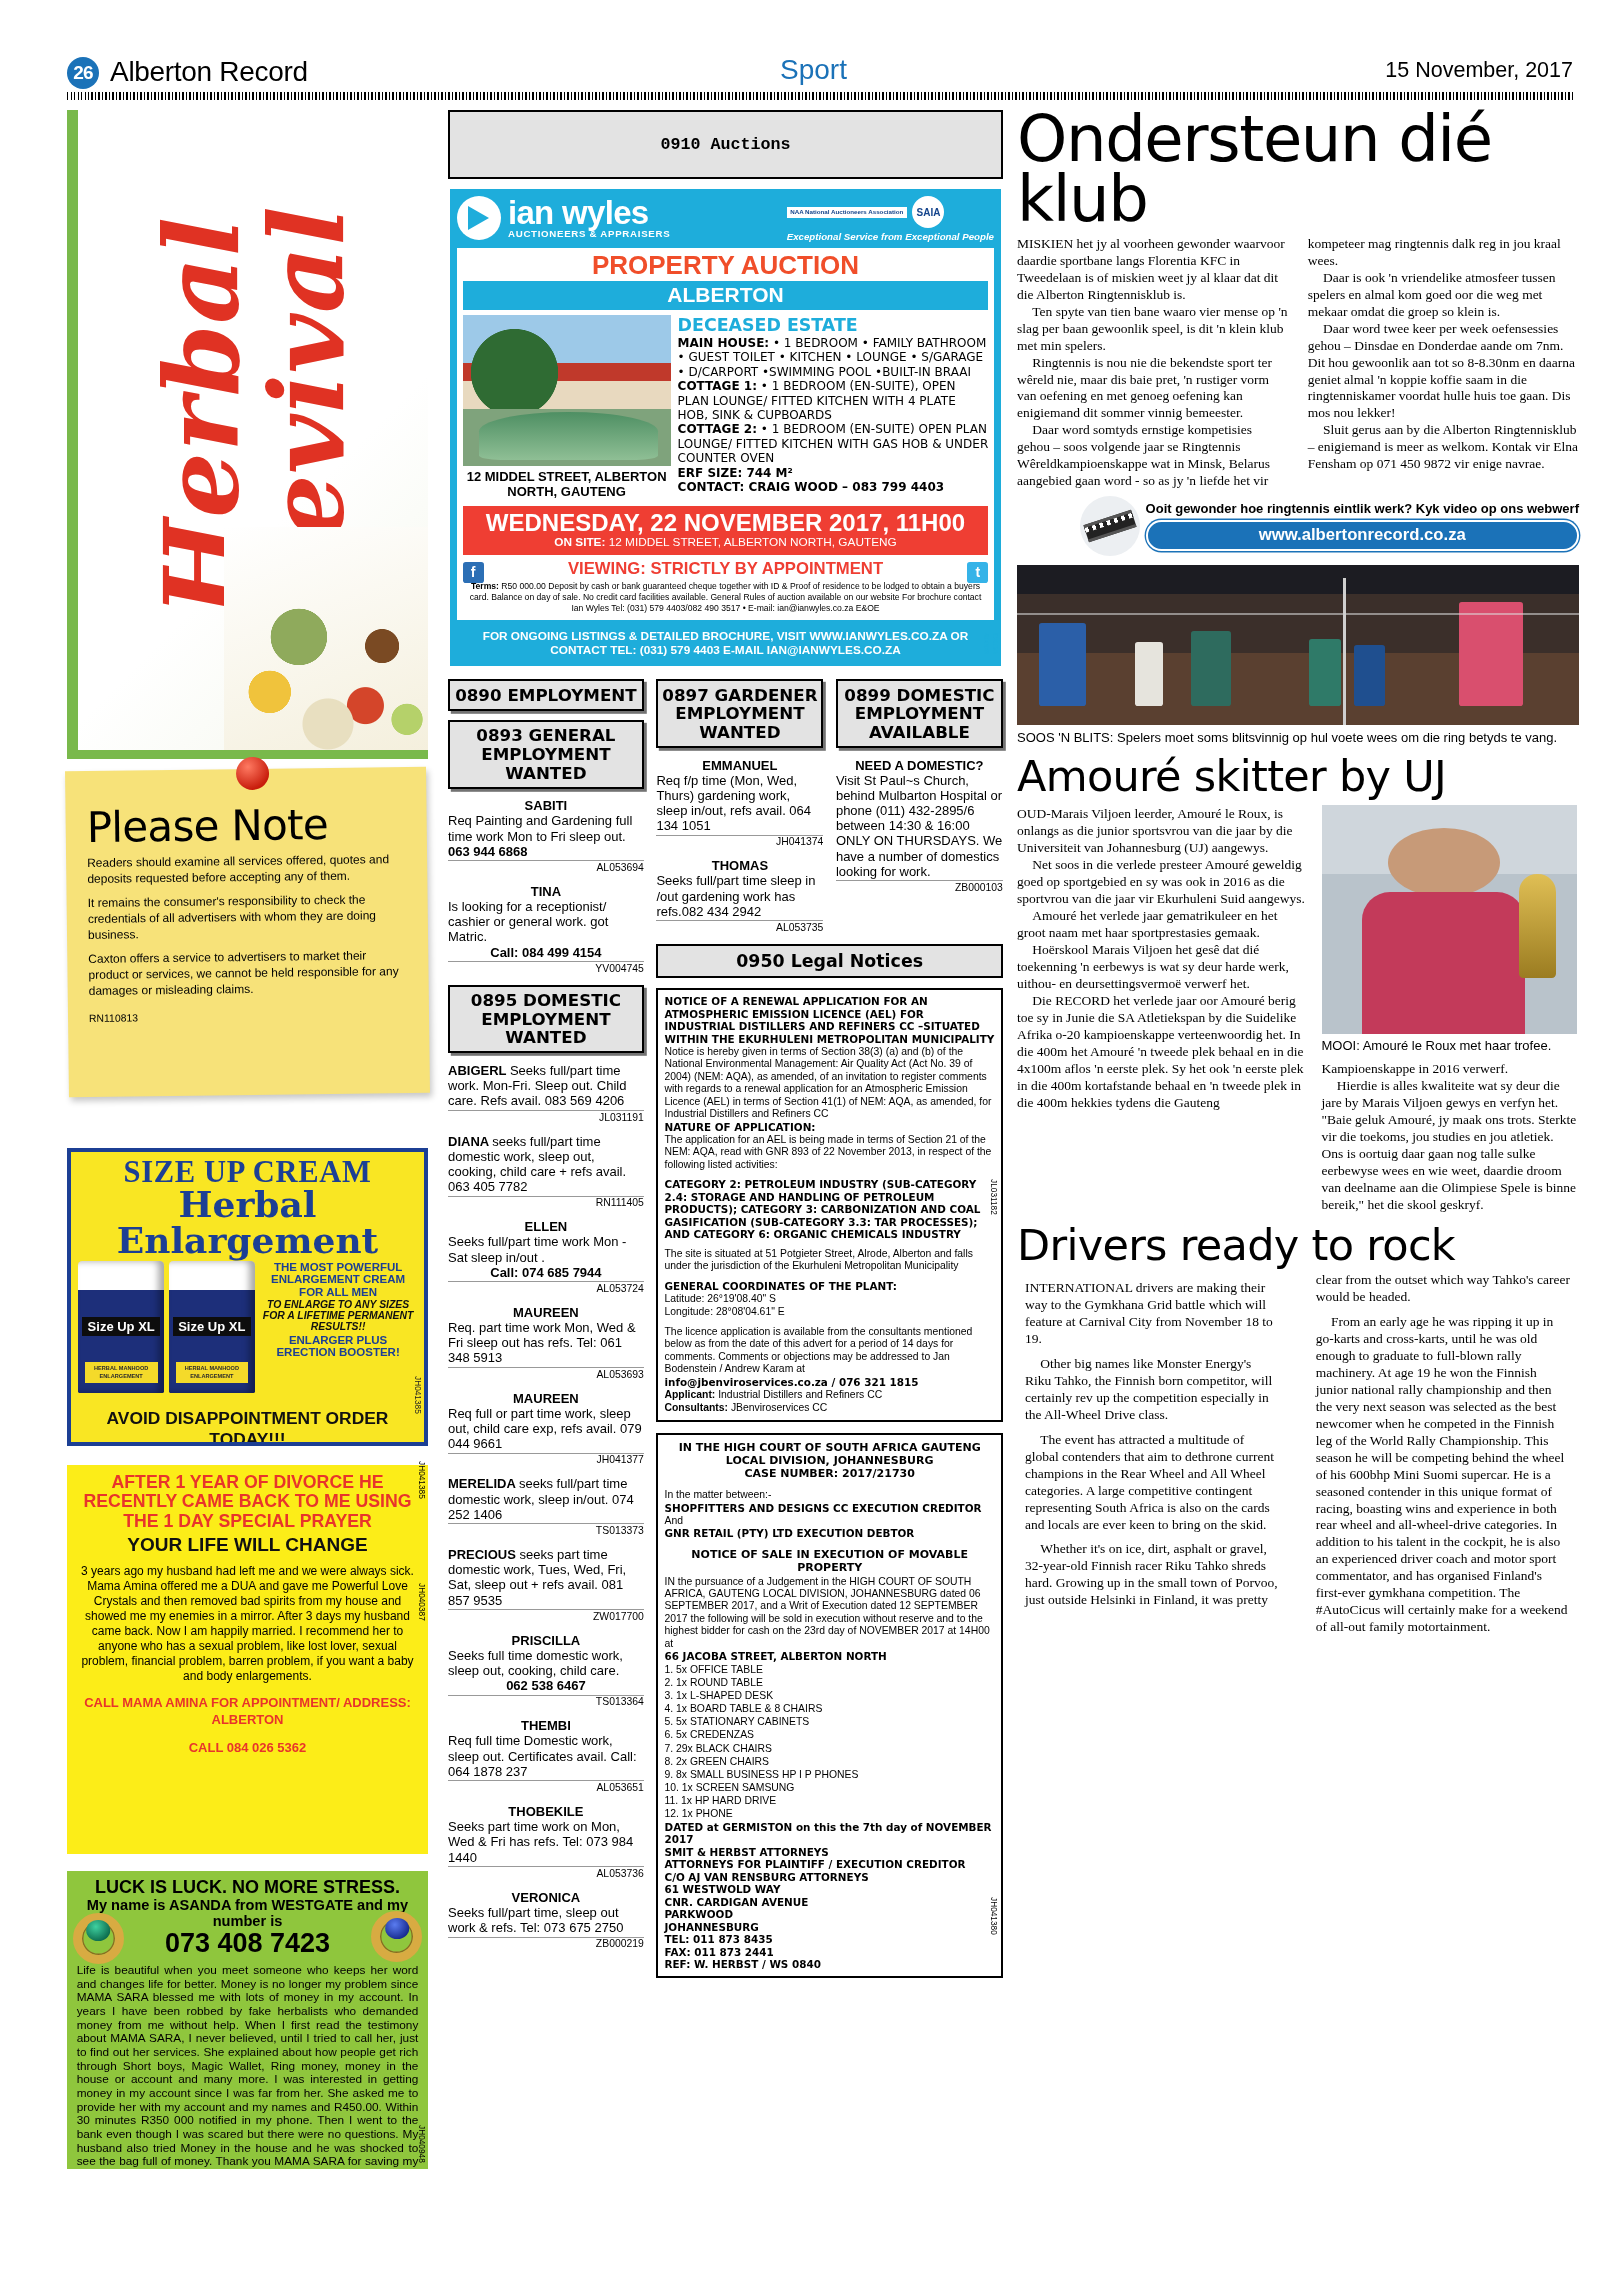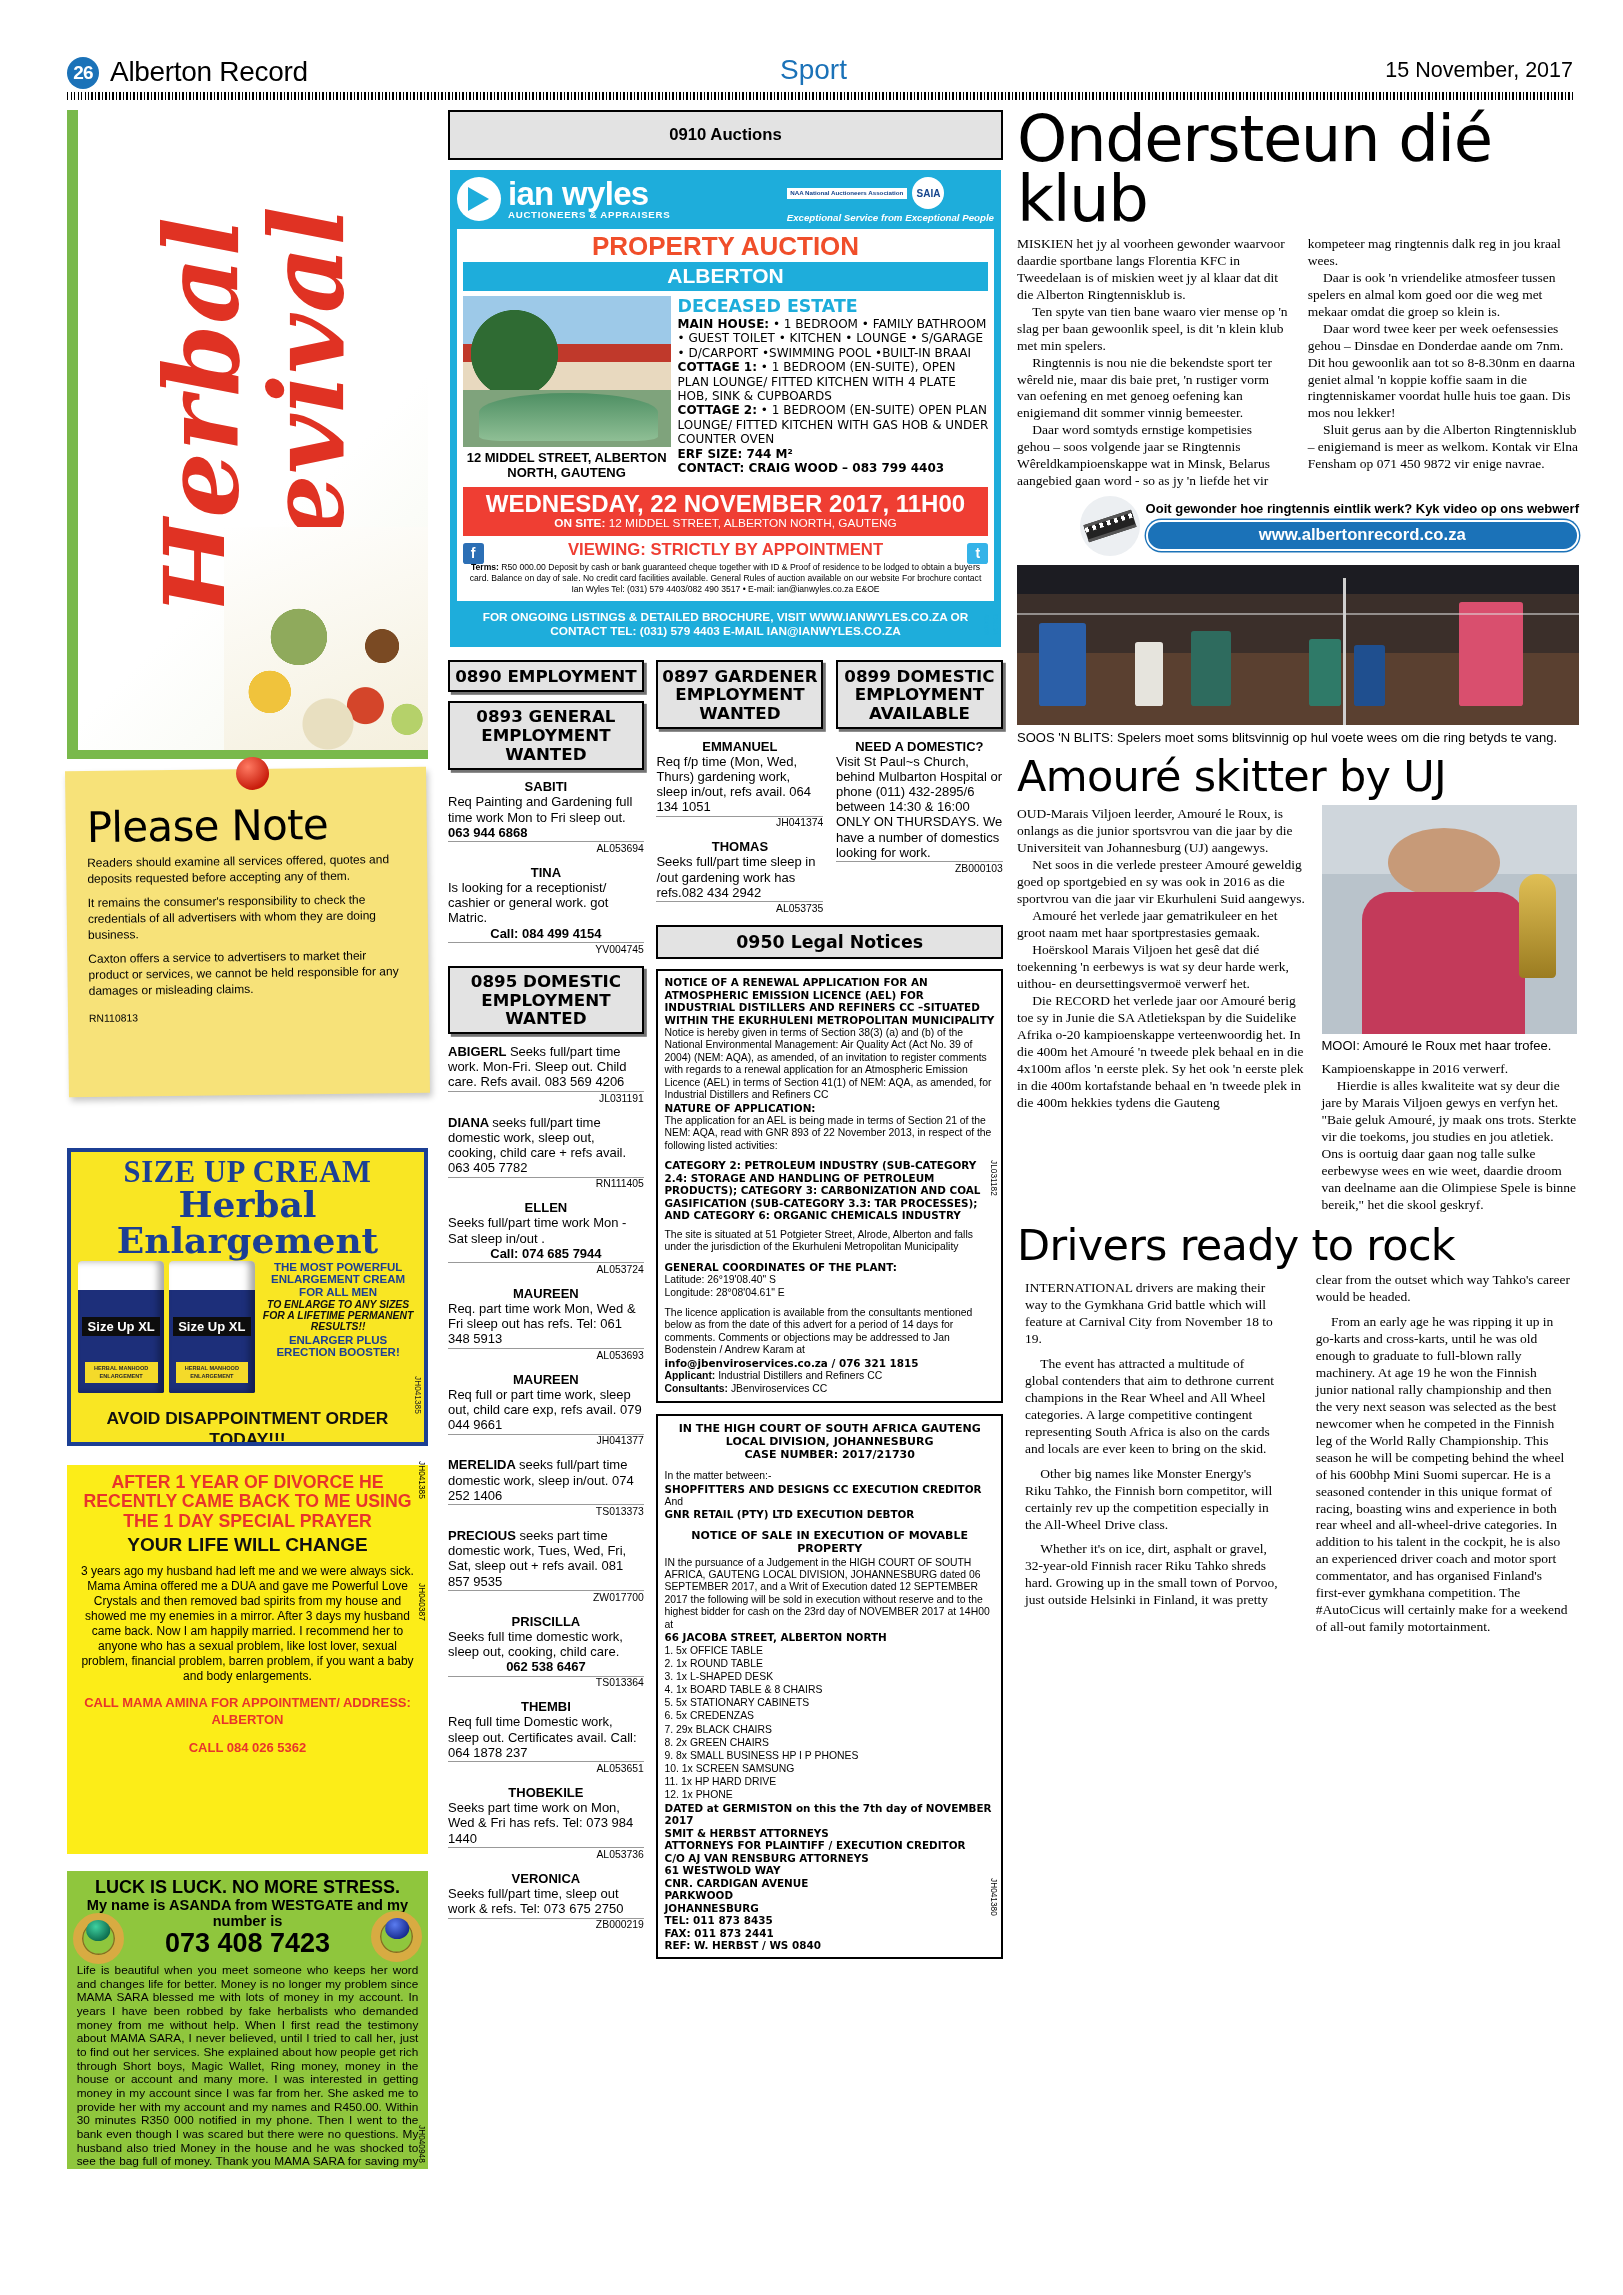--- a/index.html
+++ b/index.html
@@ -108,21 +108,21 @@
           border:9.7px solid #d8ab42; box-shadow:0 0 0 1.4px #8a6a22 inset; }
   .ring.left  { left:5.6px;  top:42px; }
   .ring.right { right:5.6px; top:40px; }
   .ring .gem { position:absolute; left:50%; top:-1.4px; transform:translateX(-50%);
                width:23.6px; height:21px; border-radius:50%; }
   .lk-code { position:absolute; right:1.4px; bottom:5.6px; font-size:8.3px; writing-mode:vertical-rl; }
 
   
   .cat-bar {
     background:#e3e3e3; border:2.1px solid #000; text-align:center;
-    font-weight:bold; font-size:16.7px; padding:13px 0; font-family:Liberation Sans, sans-serif;
+    font-weight:bold; font-size:16.7px; padding:23px 0; font-family:Liberation Mono, monospace;
   }
   .auction-ad { border:2.1px solid #fff; background:#1eaddb; margin-top:8.3px; padding:7px 7px 4.2px; position:relative; }
   .aw-top { display:flex; align-items:flex-start; justify-content:space-between; }
   .aw-logo { display:flex; align-items:center; gap:7px; }
   .aw-mark { width:44px; height:44px; border-radius:50%; background:#fff; position:relative; }
   .aw-mark:after { content:""; position:absolute; left:11px; top:9.7px; width:0;height:0;
                    border-left:21px solid #1eaddb; border-top:12.5px solid transparent; border-bottom:12.5px solid transparent; }
   .aw-name { color:#fff; font-size:33px; font-weight:bold; letter-spacing:-0.7px; line-height:.92; }
   .aw-sub { color:#fff; font-size:9.7px; font-weight:bold; letter-spacing:0.7px; }
   .aw-badges { display:flex; gap:5.6px; align-items:center; }
@@ -580,19 +580,19 @@
       <div class="amoure-text" id="story2-body-after" style="width:255px; margin-top:5.6px;">
           <p class="first">Kampioenskappe in 2016 verwerf.</p>
           <p>Hierdie is alles kwaliteite wat sy deur die jare by Marais Viljoen gewys en verfyn het. "Baie geluk Amouré, jy maak ons trots. Sterkte vir die toekoms, jou studies en jou atletiek. Ons is oortuig daar gaan nog talle sulke eerbewyse wees en wie weet, daardie droom van deelname aan die Olimpiese Spele is binne bereik," het die skool geskryf.</p>
         </div>
     </div>
   </div>
 
   <div class="hl-3">Drivers ready to rock</div>
   <div class="drivers-cols" id="story3-body">
       <p class="first">INTERNATIONAL drivers are making their way to the Gymkhana Grid battle which will feature at Carnival City from November 18 to 19.</p>
+      <p>Other big names like Monster Energy's Riku Tahko, the Finnish born competitor, will certainly rev up the competition especially in the All-Wheel Drive class.</p>
       <p>The event has attracted a multitude of global contenders that aim to dethrone current champions in the Rear Wheel and All Wheel categories. A large competitive contingent representing South Africa is also on the cards and locals are ever keen to bring on the skid.</p>
-      <p>Other big names like Monster Energy's Riku Tahko, the Finnish born competitor, will certainly rev up the competition especially in the All-Wheel Drive class.</p>
       <p>Whether it's on ice, dirt, asphalt or gravel, 32-year-old Finnish racer Riku Tahko shreds hard. Growing up in the small town of Porvoo, just outside Helsinki in Finland, it was pretty clear from the outset which way Tahko's career would be headed.</p>
       <p>From an early age he was ripping it up in go-karts and cross-karts, until he was old enough to graduate to full-blown rally machinery. At age 19 he won the Finnish junior national rally championship and then the very next season was selected as the best newcomer when he competed in the Finnish leg of the World Rally Championship. This season he will be competing behind the wheel of his 600bhp Mini Suomi supercar. He is a seasoned contender in this unique format of racing, boasting wins and experience in both rear wheel and all-wheel-drive categories. In addition to his talent in the cockpit, he is also an experienced driver coach and motor sport commentator, and has organised Finland's first-ever gymkhana competition. The #AutoCicus will certainly make for a weekend of all-out family motortainment.</p>
     </div>
 </div>
 
 
 </body></html>

